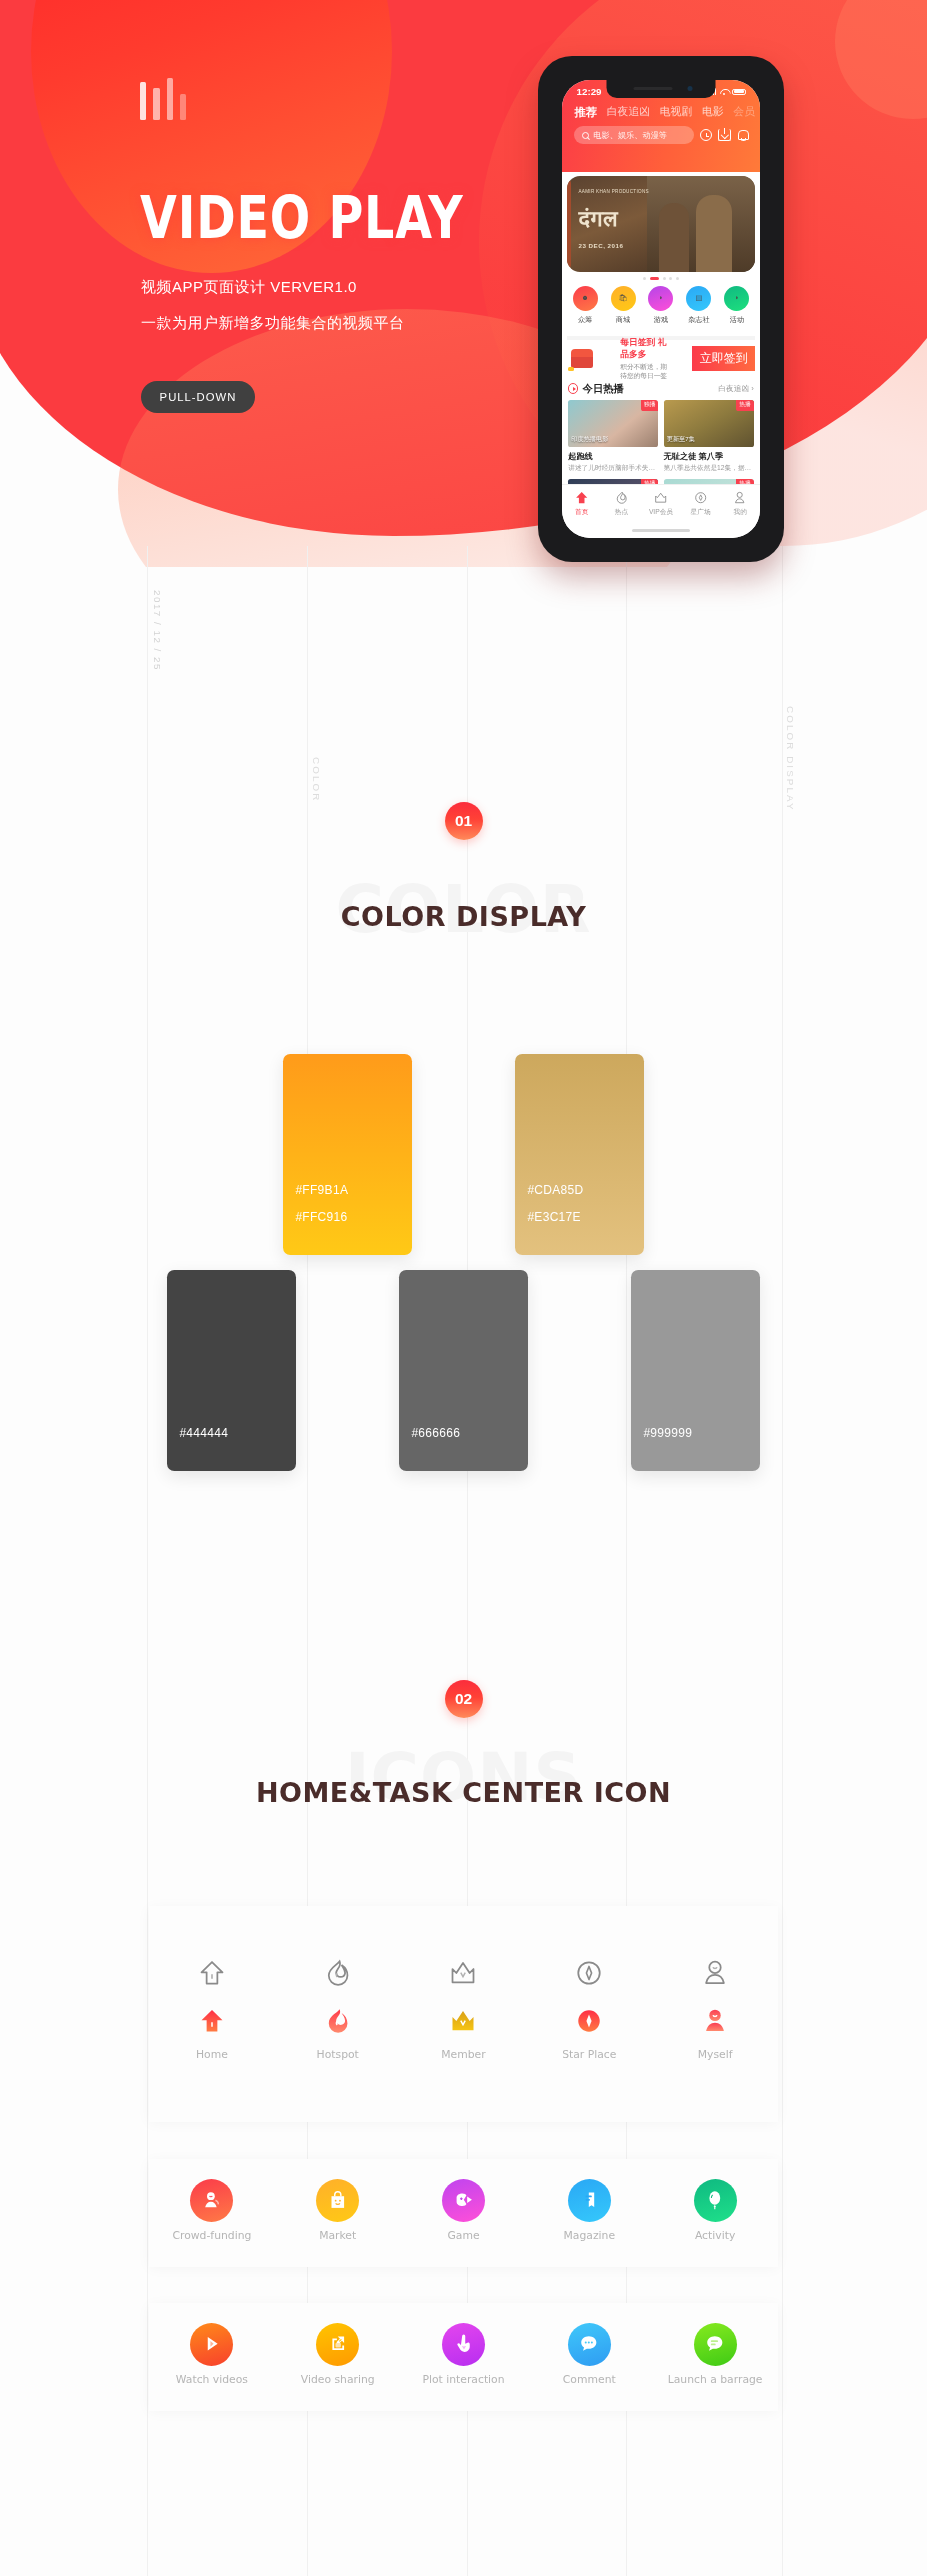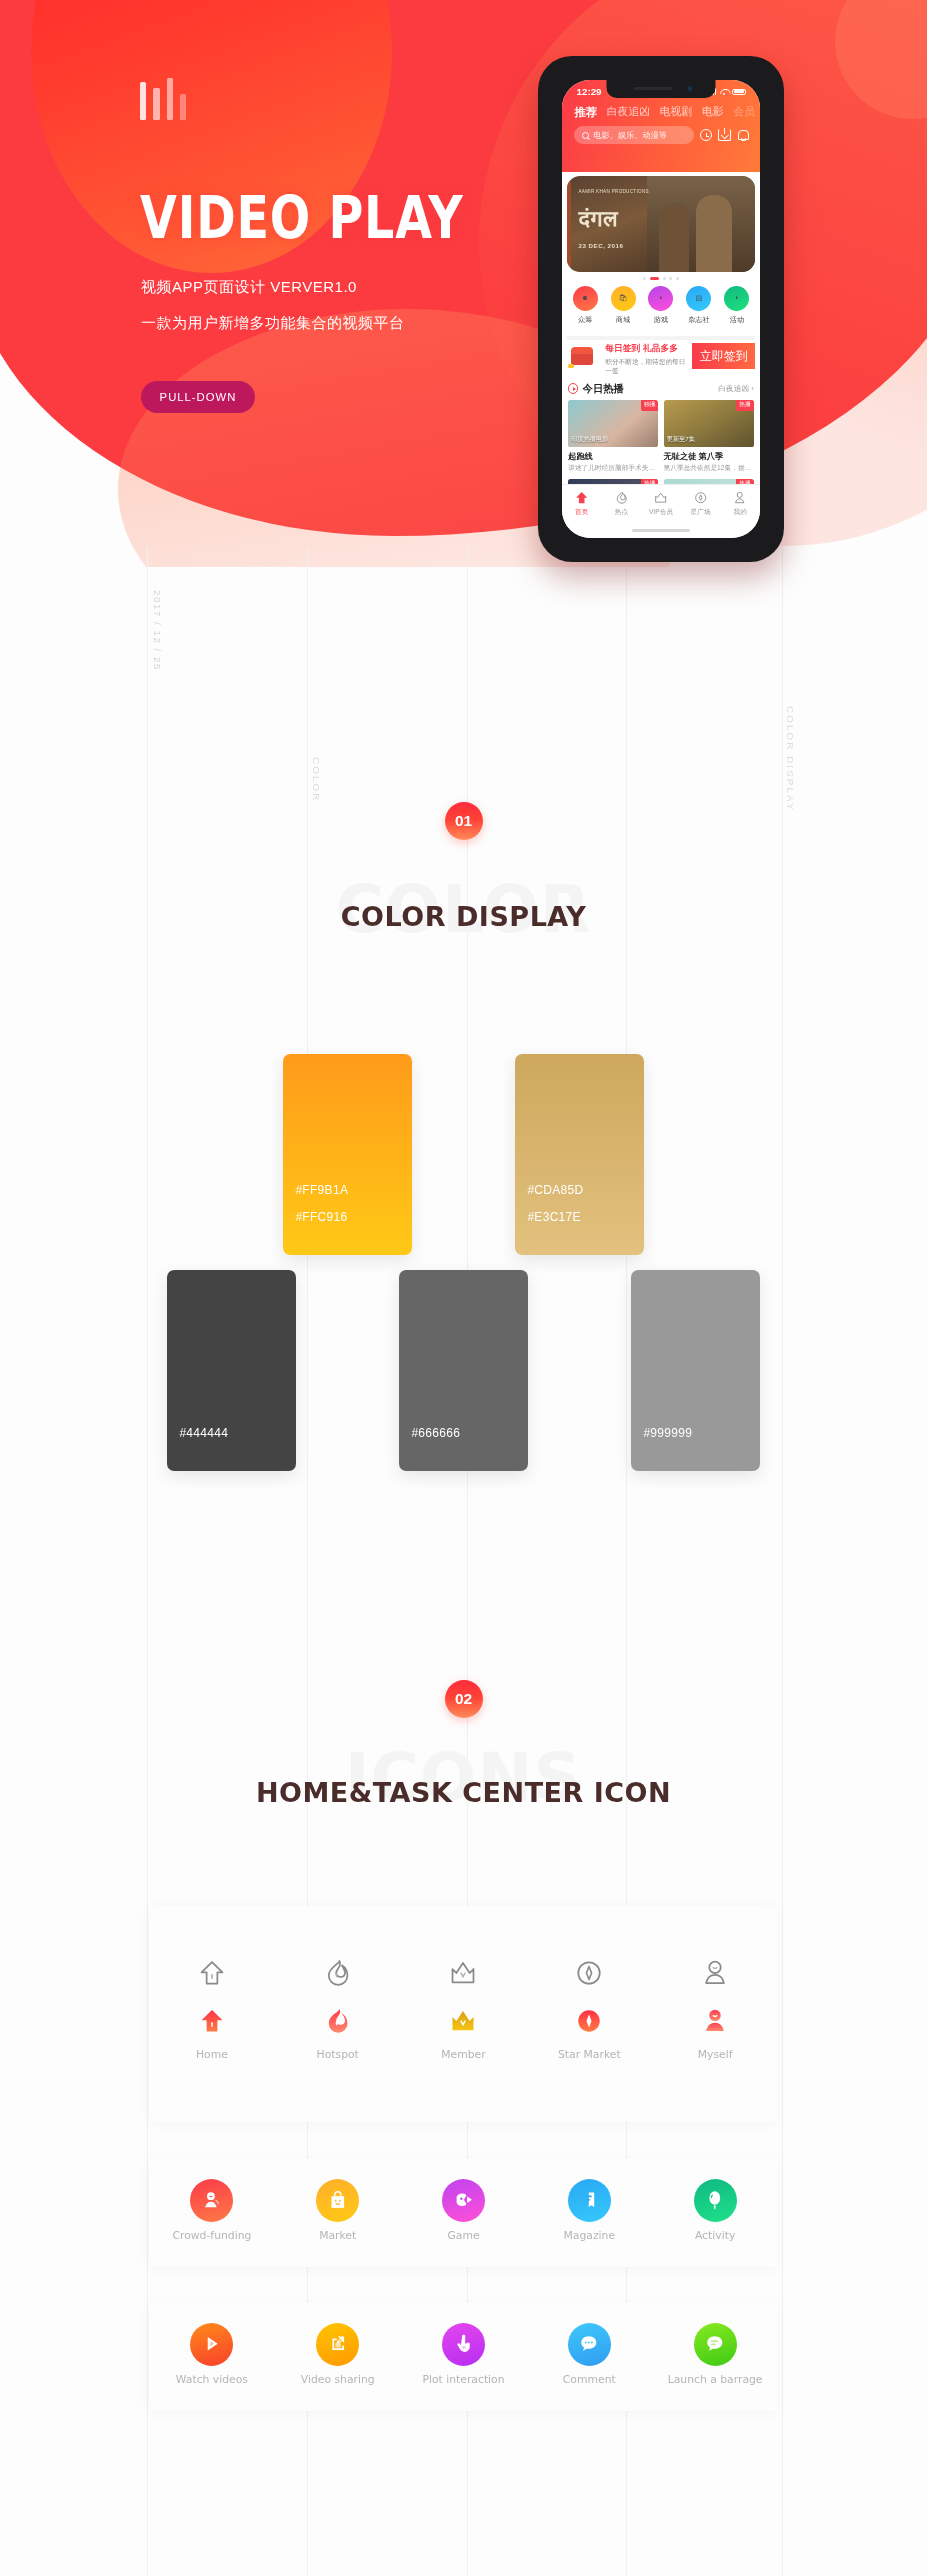--- a/index.html
+++ b/index.html
@@ -58,21 +58,21 @@
   }
   .hero-sub1, .hero-sub2 {
     position:absolute; left:141px; z-index:4; color:#ffffff;
     font-size:15px; letter-spacing:0.5px; font-weight:300; white-space:nowrap;
   }
   .hero-sub1 { top:278px; }
   .hero-sub2 { top:314px; }
   .pull-btn {
     position:absolute; left:141px; top:381px; z-index:4;
     width:114px; height:32px; border-radius:16px; border:none;
-    background:#be185d; color:#ffffff; font-size:11.3px; letter-spacing:1px;
+    background:#404040; color:#ffffff; font-size:11.3px; letter-spacing:1px;
     cursor:pointer;
   }
 
   
   .phone {
     position:absolute; left:538px; top:56px; width:246px; height:506px; z-index:6;
     border-radius:34px; background:#1b1b1d;
     box-shadow:0 14.4px 31px rgba(120,20,20,.35);
     padding:24px;
   }
@@ -149,21 +149,21 @@
   .quick .q { text-align:center; width:37px;}
   .qc { width:25px; height:25px; border-radius:50%; margin:0 auto 4.1px; position:relative;}
   .qc.c1{background:linear-gradient(160deg,#fb3b4a,#ff7a46);}
   .qc.c2{background:linear-gradient(160deg,#ffb02a,#ffc915);}
   .qc.c3{background:linear-gradient(160deg,#b545e8,#ff4fd8);}
   .qc.c4{background:linear-gradient(160deg,#2aa8f5,#35c8fb);}
   .qc.c5{background:linear-gradient(160deg,#10b981,#1ee07e);}
   .qc .gl{position:absolute;left:50%;top:50%;transform:translate(-50%,-50%);color:#fff;font-size:11.3px;line-height:1;}
   .quick .q span{ display:block; font-size:7.2px; color:#4a4a4a;}
 
-  .signin { margin:4.1px 5.2px 0; height:38px; background:#fff; border-top:4.1px solid #f4f4f4; display:flex; align-items:flex-start; gap:6px; padding-top:3.1px;}
+  .signin { margin:4.1px 5.2px 0; height:38px; background:#fff; border-top:4.1px solid #f4f4f4; display:flex; align-items:center; gap:21px; padding-top:3.1px;}
   .chest { width:32px; height:25px; position:relative; flex:0 0 auto;}
   .chest::before{content:"";position:absolute;left:4.1px;top:7.2px;width:21.6px;height:14.4px;border-radius:2.1px;background:#e0463b;}
   .chest::after{content:"";position:absolute;left:4.1px;top:3.1px;width:21.6px;height:7.2px;border-radius:4.1px 4.1px 0 0;background:#f2563f;}
   .chest .coin{position:absolute;left:1px;bottom:0;width:6.2px;height:4.1px;border-radius:1.5px;background:#ffc325;}
   .signin .txt{flex:1;}
   .signin .t1{ color:#f8414f; font-size:8.8px; font-weight:bold;}
   .signin .t2{ color:#8b8b8b; font-size:6.7px; margin-top:2.1px;}
   .signin .btn{ background:linear-gradient(90deg,#fb3b4a,#ff6a40); color:#fff; font-size:12px; border:none; border-radius:0; padding:4.1px 7.2px; cursor:pointer;}
 
   .sechd { display:flex; align-items:center; margin:7.2px 6.2px 4.1px; }
@@ -609,21 +609,21 @@
             <defs>
               <linearGradient id="gw4" x1="0" y1="0" x2="0" y2="1">
                 <stop offset="0" stop-color="#FF2F46"></stop>
                 <stop offset="1" stop-color="#FF7B43"></stop>
               </linearGradient>
             </defs>
             <circle cx="12" cy="12" r="9.2" fill="url(#gw4)"></circle>
             <path d="M12 6.4 14.2 12 12 17.6 9.8 12Z" fill="#fff"></path>
           </svg>
       </div>
-      <div class="lab">Star Market</div>
+      <div class="lab">Star Place</div>
     </div>
     <div class="icell">
       <div class="glyph-fill">
         <svg width="28" height="28" viewBox="0 0 24 24">
             <defs>
               <linearGradient id="gw5" x1="0" y1="0" x2="0" y2="1">
                 <stop offset="0" stop-color="#FA3F53"></stop>
                 <stop offset="1" stop-color="#FF8A6E"></stop>
               </linearGradient>
             </defs>

